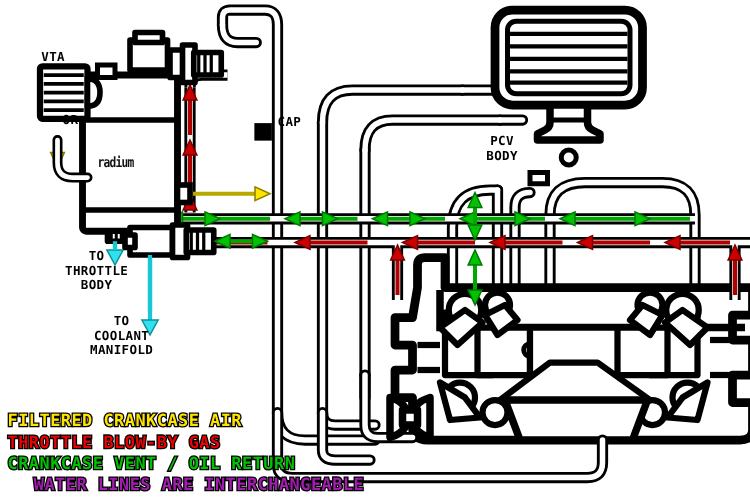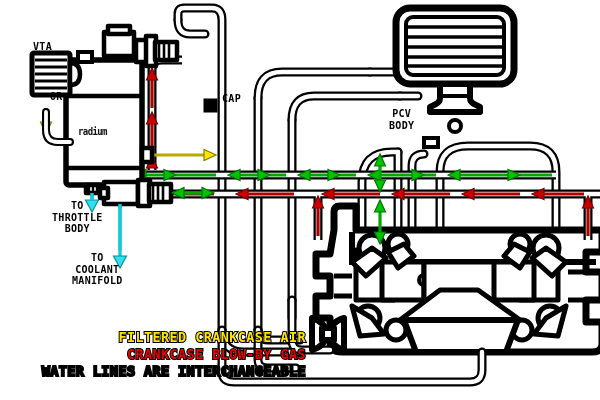--- a/index.html
+++ b/index.html
@@ -31,26 +31,25 @@
   }
   .legend-row {
     font-family: "DejaVu Sans Mono", monospace;
     font-size: 13.5px;
     font-weight: bold;
     letter-spacing: 0.4px;
     line-height: 17px;
     white-space: nowrap;
     -webkit-text-stroke: 2.1px #000000;
     paint-order: stroke fill;
-    text-align: right;
   }
   .lg-yellow { color: #ffe400; }
   .lg-red    { color: #ee0000; }
   .lg-green  { color: #00c200; }
-  .lg-cyan   { color: #000000; }
+  .lg-cyan   { color: #a21caf; margin-left: 21px; }
 
   .lbl {
     position: absolute;
     font-family: "DejaVu Sans Mono", monospace;
     font-size: 10px;
     font-weight: bold;
     color: #000000;
     letter-spacing: 0.3px;
     line-height: 11.5px;
     text-align: center;
@@ -448,17 +447,18 @@
   <div class="lbl" id="lbl-tb">TO
 THROTTLE
 BODY</div>
   <div class="lbl" id="lbl-cm">TO
 COOLANT
 MANIFOLD</div>
   <div class="logo">radium</div>
 
   <div class="legend">
     <div class="legend-row lg-yellow">FILTERED CRANKCASE AIR</div>
-    <div class="legend-row lg-red">CRANKCASE BLOW-BY GAS</div>
+    <div class="legend-row lg-red">THROTTLE BLOW-BY GAS</div>
+    <div class="legend-row lg-green">CRANKCASE VENT / OIL RETURN</div>
     <div class="legend-row lg-cyan">WATER LINES ARE INTERCHANGEABLE</div>
   </div>
 
 </div>
 
 </body></html>

